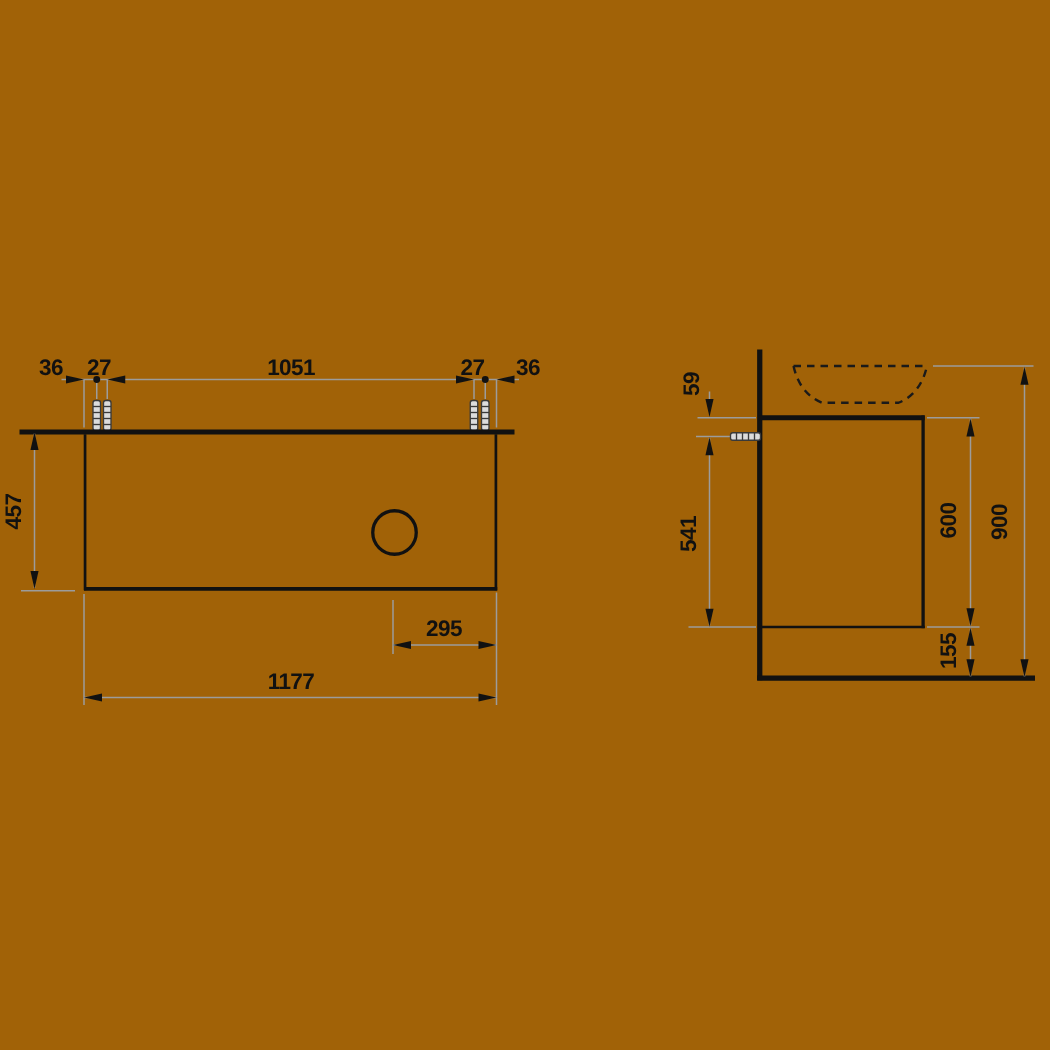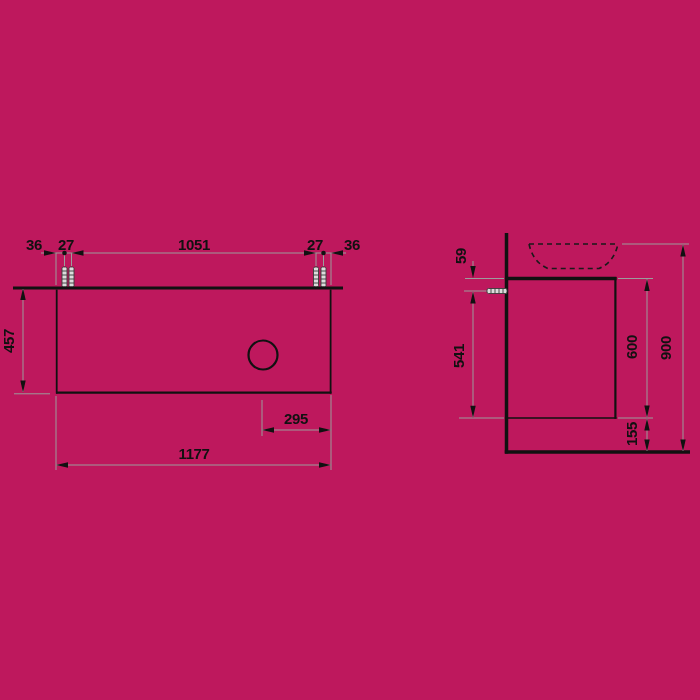--- a/index.html
+++ b/index.html
@@ -1,16 +1,16 @@
 <!DOCTYPE html>
 <html><head>
 <meta charset="utf-8">
 <style>
   html,body{margin:0;padding:0;background:#fff;}
-  #canvas{position:relative;width:700px;height:700px;background:#be185d;overflow:hidden;
+  #canvas{position:relative;width:700px;height:700px;background:#a16207;overflow:hidden;
           font-family:"Liberation Sans",sans-serif;}
   svg text{font-family:"Liberation Sans",sans-serif;font-weight:bold;font-size:15px;
            letter-spacing:-0.4px;fill:#111;}
   .obj{stroke:#111;fill:none;}
   .dim{stroke:#9c9c9c;stroke-width:1;fill:none;}
   .arr{fill:#111;stroke:none;}
   .dash{stroke:#1a1a1a;stroke-width:1.6;fill:none;stroke-dasharray:5 4;}
   .screwfill{fill:#dcdcdc;stroke:#3a3a3a;stroke-width:0.9;}
   .screwline{stroke:#3a3a3a;stroke-width:0.9;}
 </style>

